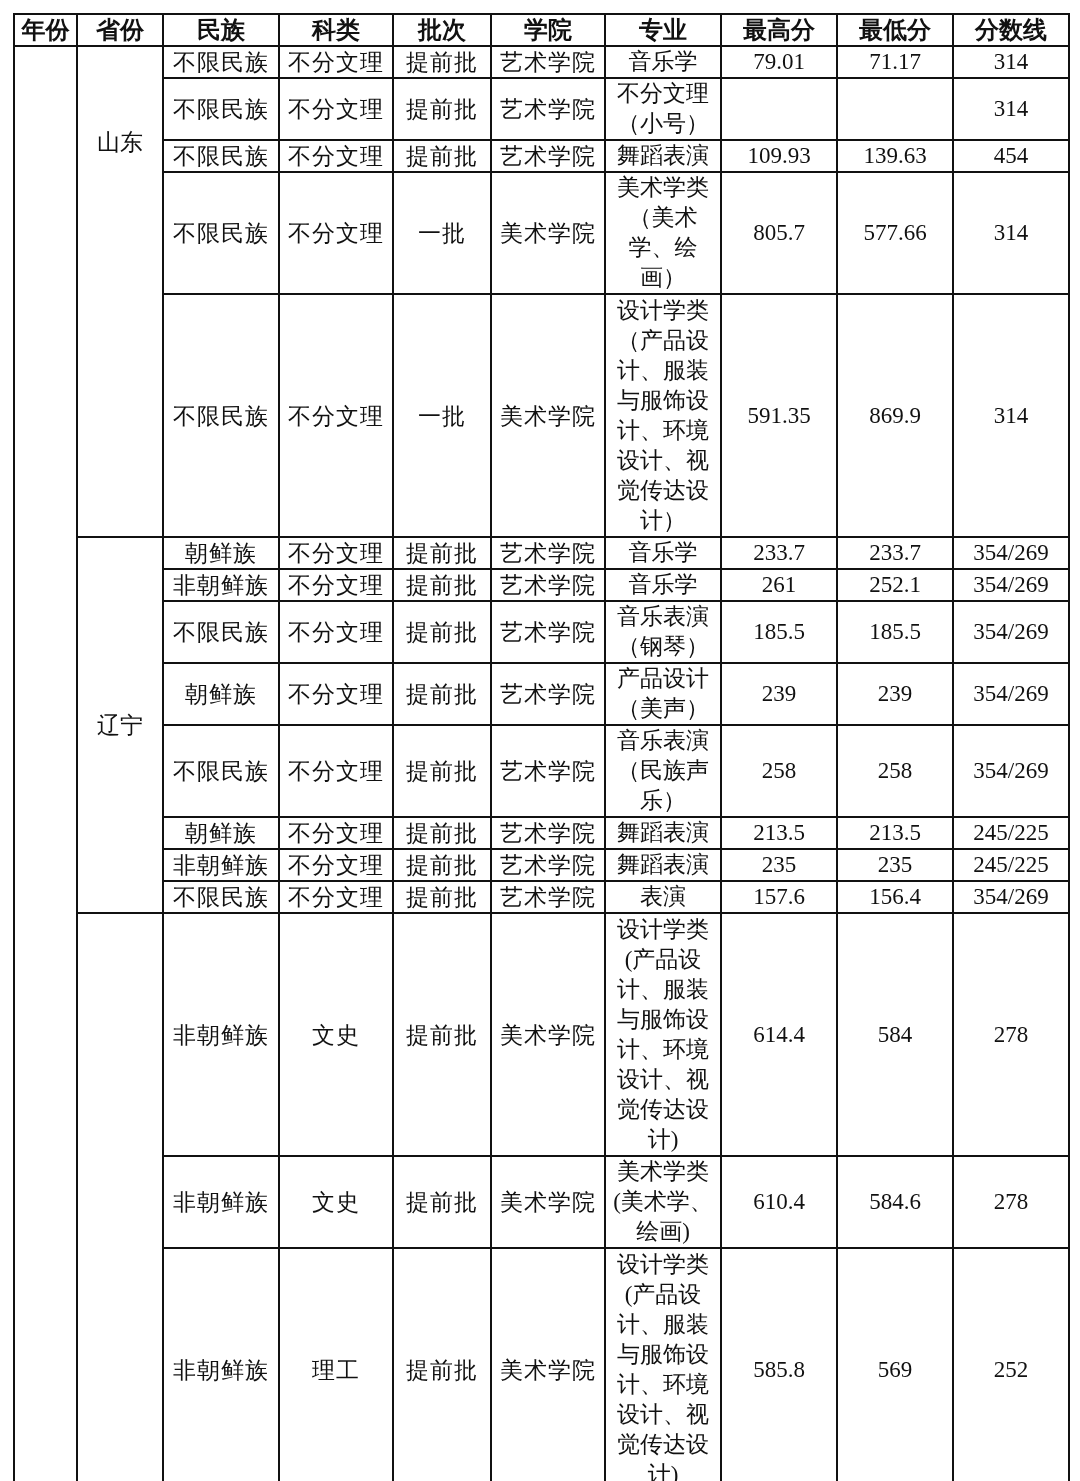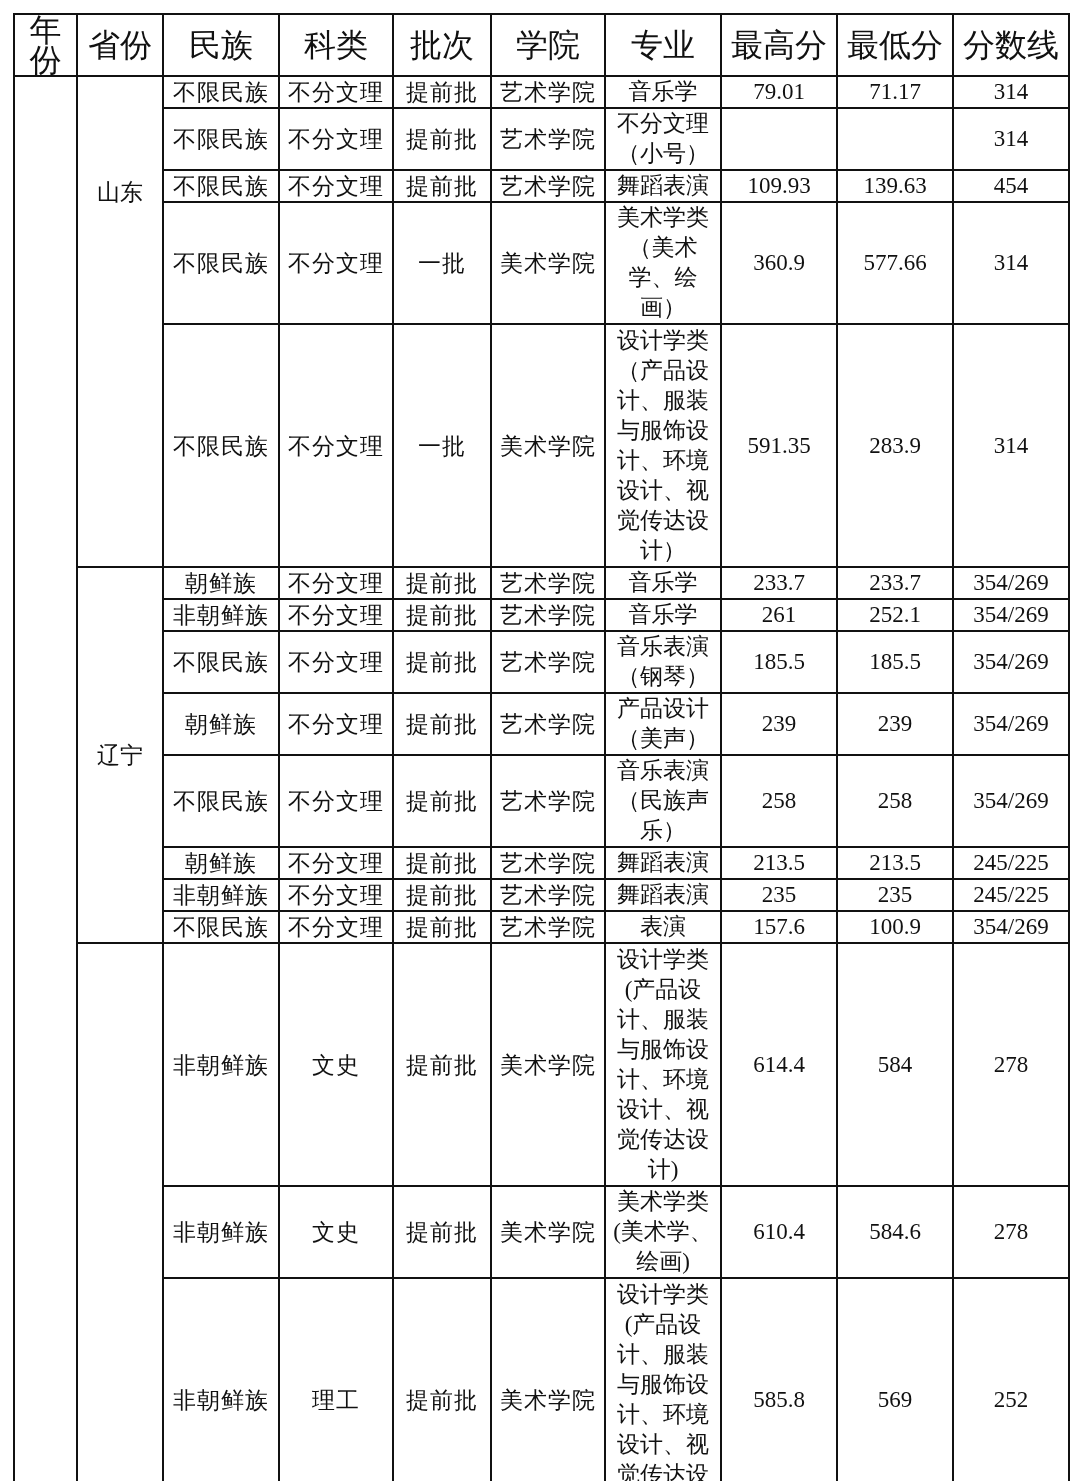--- a/index.html
+++ b/index.html
@@ -7,21 +7,21 @@
   table.scores {
     position: absolute; left: 13px; top: 13px;
     border-collapse: collapse; table-layout: fixed;
     font-family: "DejaVu Serif", "Liberation Serif", serif;
     color: #111;
   }
   table.scores th, table.scores td {
     border: 2px solid #111; padding: 0; text-align: center; vertical-align: middle;
     font-size: 23px; line-height: 30px; overflow: hidden;
   }
-  table.scores th { font-weight: normal; height: 30px; font-family: "DejaVu Sans", "Liberation Sans", sans-serif; font-size: 32px; }
+  table.scores th { font-weight: bold; height: 30px; font-family: "DejaVu Sans", "Liberation Sans", sans-serif; font-size: 24px; }
   td.txt { font-family: "DejaVu Sans", "Liberation Sans", sans-serif; letter-spacing: 1px; }
   td.major { font-family: Liberation Serif, serif; font-size: 22px; line-height: 30.5px; word-break: break-all; padding: 0 2px; }
   td.num { font-family: "Liberation Serif", "DejaVu Serif", serif; font-size: 24px; }
   td.prov { font-family: "DejaVu Sans", "Liberation Sans", sans-serif; vertical-align: middle; }
 </style>
 </head>
 <body>
 
 <table class="scores">
   <colgroup>
@@ -46,21 +46,21 @@
       <th>学院</th>
       <th>专业</th>
       <th>最高分</th>
       <th>最低分</th>
       <th>分数线</th>
     </tr>
   </thead>
   <tbody id="tbody">
       <tr style="height: 30px;">
         <td rowspan="17" class="txt"></td>
-        <td rowspan="5" class="prov" style="vertical-align: top; padding-top: 100px;">山东</td>
+        <td rowspan="5" class="prov" style="vertical-align: top; padding-top: 80px;">山东</td>
         <td class="txt">不限民族</td>
         <td class="txt">不分文理</td>
         <td class="txt">提前批</td>
         <td class="txt">艺术学院</td>
         <td class="major">音乐学</td>
         <td class="num">79.01</td>
         <td class="num">71.17</td>
         <td class="num">314</td>
       </tr>
       <tr style="height: 60px;">
@@ -82,32 +82,32 @@
         <td class="num">109.93</td>
         <td class="num">139.63</td>
         <td class="num">454</td>
       </tr>
       <tr style="height: 91px;">
         <td class="txt">不限民族</td>
         <td class="txt">不分文理</td>
         <td class="txt">一批</td>
         <td class="txt">美术学院</td>
         <td class="major">美术学类（美术学、绘画）</td>
-        <td class="num">360.9</td>
+        <td class="num">805.7</td>
         <td class="num">577.66</td>
         <td class="num">314</td>
       </tr>
       <tr style="height: 243px;">
         <td class="txt">不限民族</td>
         <td class="txt">不分文理</td>
         <td class="txt">一批</td>
         <td class="txt">美术学院</td>
         <td class="major">设计学类（产品设计、服装与服饰设计、环境设计、视觉传达设计）</td>
         <td class="num">591.35</td>
-        <td class="num">283.9</td>
+        <td class="num">869.9</td>
         <td class="num">314</td>
       </tr>
       <tr style="height: 30px;">
         <td rowspan="8" class="prov">辽宁</td>
         <td class="txt">朝鲜族</td>
         <td class="txt">不分文理</td>
         <td class="txt">提前批</td>
         <td class="txt">艺术学院</td>
         <td class="major">音乐学</td>
         <td class="num">233.7</td>
@@ -174,21 +174,21 @@
         <td class="num">235</td>
         <td class="num">245/225</td>
       </tr>
       <tr style="height: 30px;">
         <td class="txt">不限民族</td>
         <td class="txt">不分文理</td>
         <td class="txt">提前批</td>
         <td class="txt">艺术学院</td>
         <td class="major">表演</td>
         <td class="num">157.6</td>
-        <td class="num">100.9</td>
+        <td class="num">156.4</td>
         <td class="num">354/269</td>
       </tr>
       <tr style="height: 243px;">
         <td rowspan="4" class="prov"></td>
         <td class="txt">非朝鲜族</td>
         <td class="txt">文史</td>
         <td class="txt">提前批</td>
         <td class="txt">美术学院</td>
         <td class="major">设计学类(产品设计、服装与服饰设计、环境设计、视觉传达设计)</td>
         <td class="num">614.4</td>

